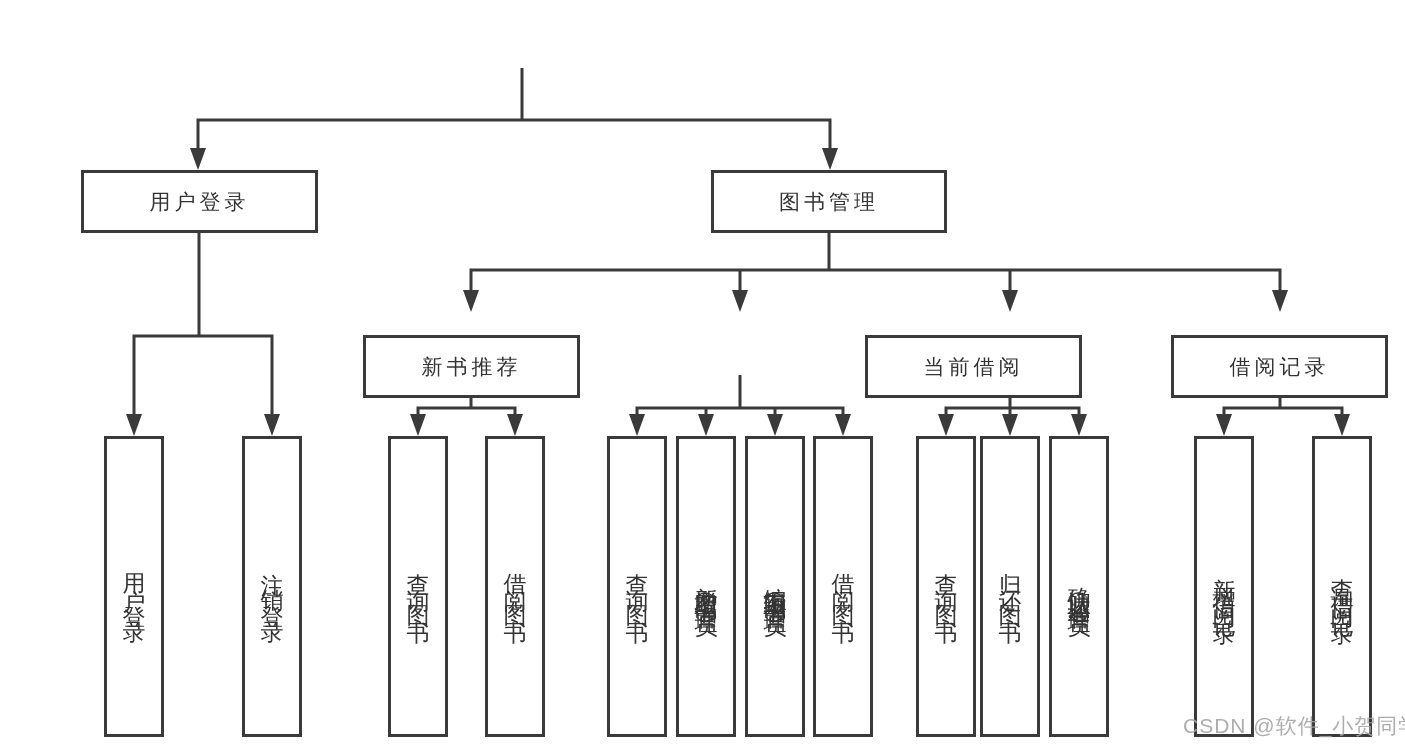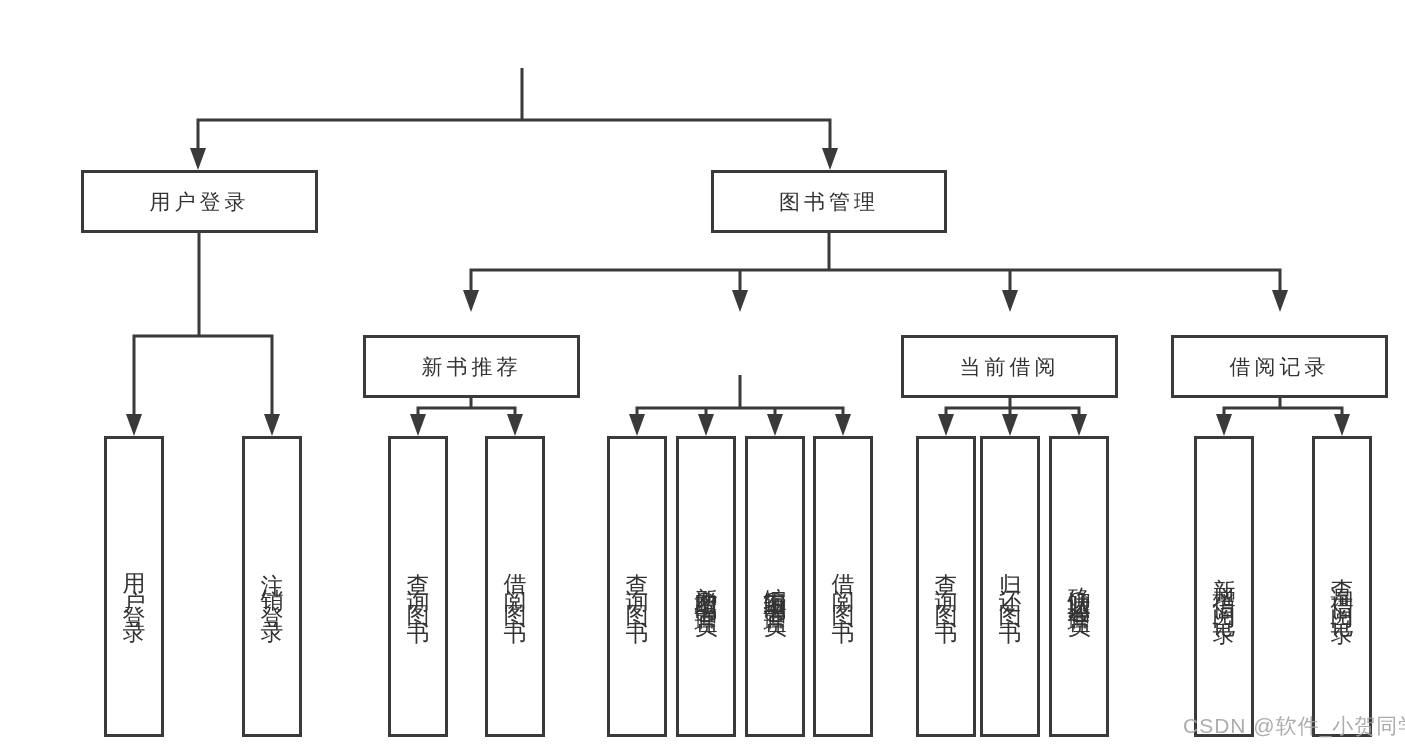--- a/index.html
+++ b/index.html
@@ -38,21 +38,21 @@
   }
   
   .node-root   { left: 21px;   top: 13px;  width: 1002px; height: 55px; }
   
   .node-l2a    { left: 81px;   top: 170px; width: 237px;  height: 63px; }
   .node-l2b    { left: 711px;  top: 170px; width: 236px;  height: 63px; }
   
   .node-l3     { top: 312px;   width: 217px; height: 63px; margin-top: 23px; }
   .node-l3a    { left: 363px;  }
   .node-l3b    { left: 631px;  }
-  .node-l3c    { left: 901px; font-family: Liberation Serif, serif;  }
+  .node-l3c    { left: 865px; font-family: Liberation Serif, serif;  }
   .node-l3d    { left: 1171px; }
   
   .leaf        { top: 436px;   width: 60px; height: 301px; }
   .leaf-1  { left: 104px; }
   .leaf-2  { left: 242px; }
   .leaf-3  { left: 388px; }
   .leaf-4  { left: 485px; }
   .leaf-5  { left: 607px; }
   .leaf-6  { left: 676px; }
   .leaf-7  { left: 745px; }

